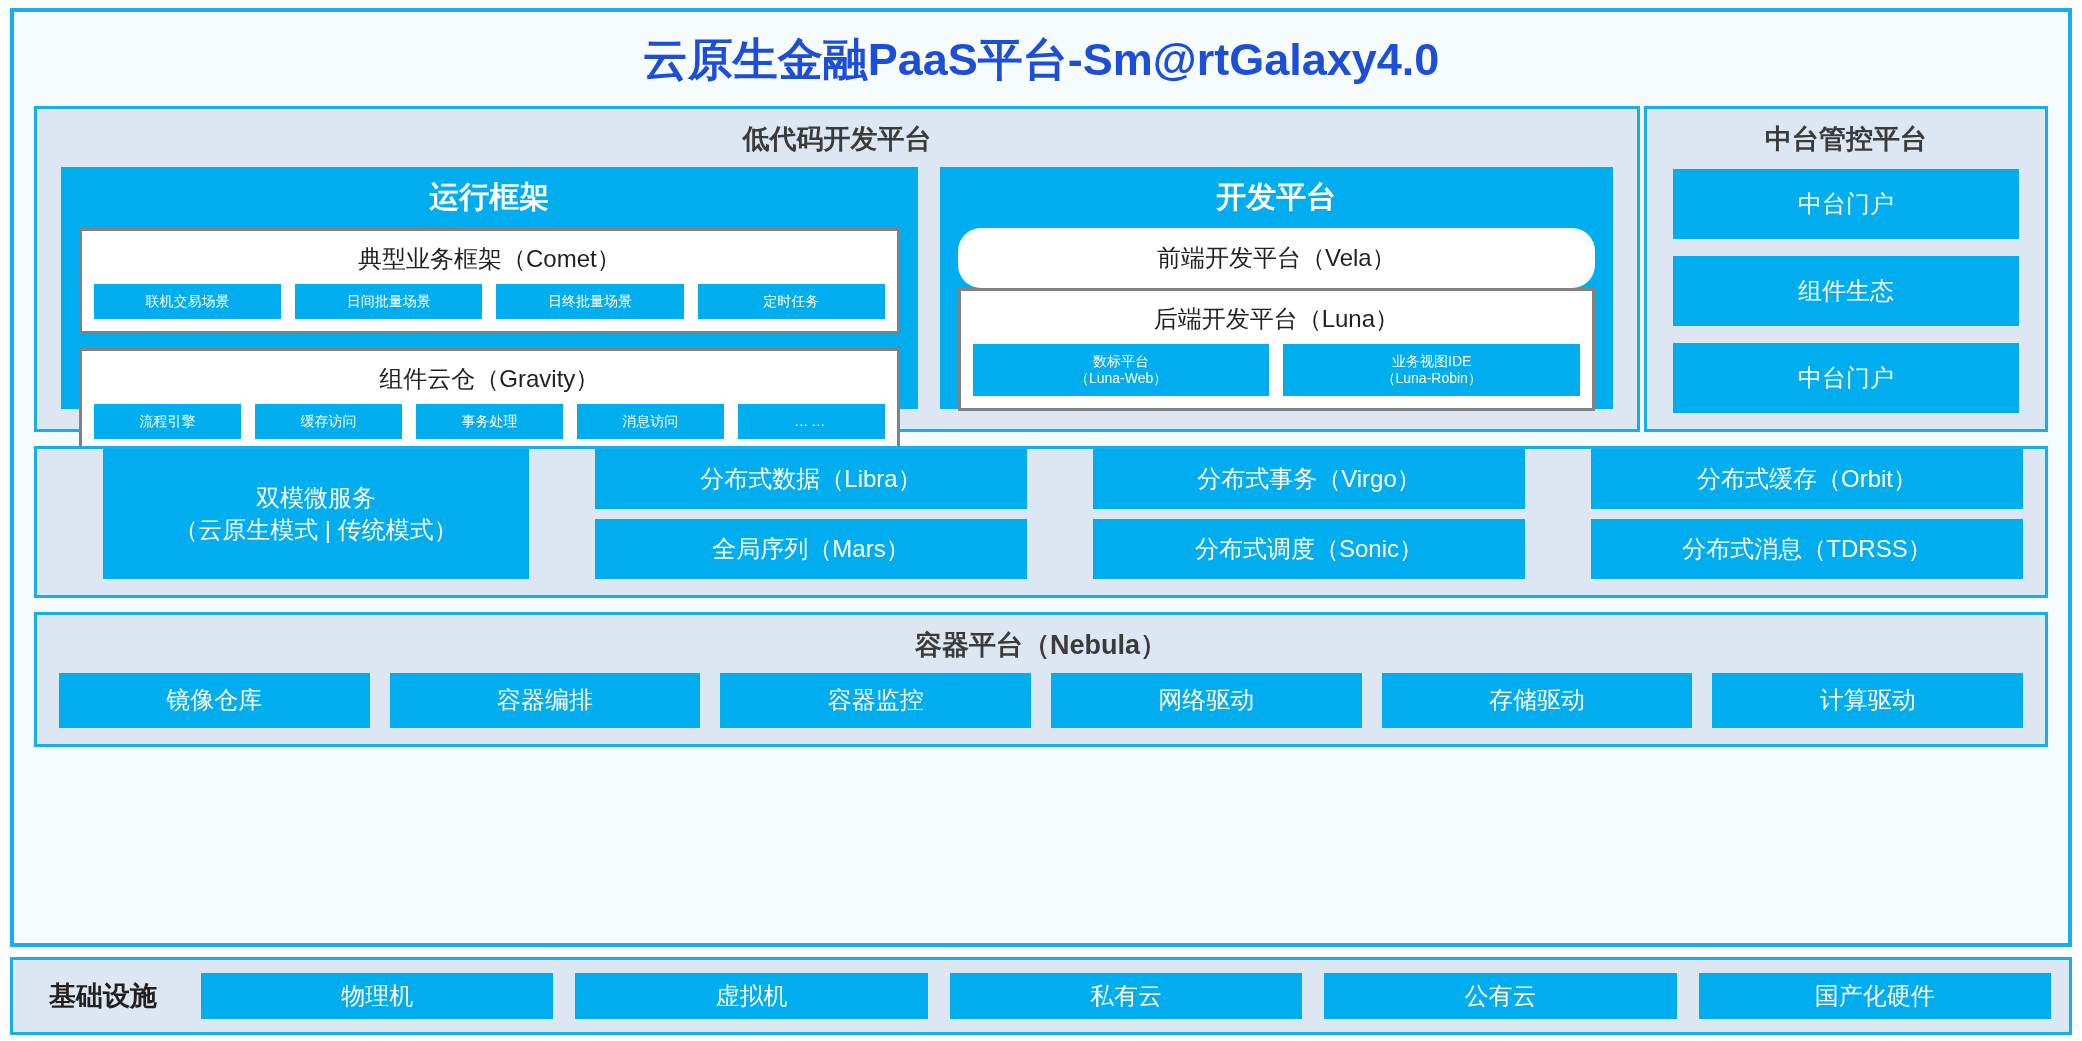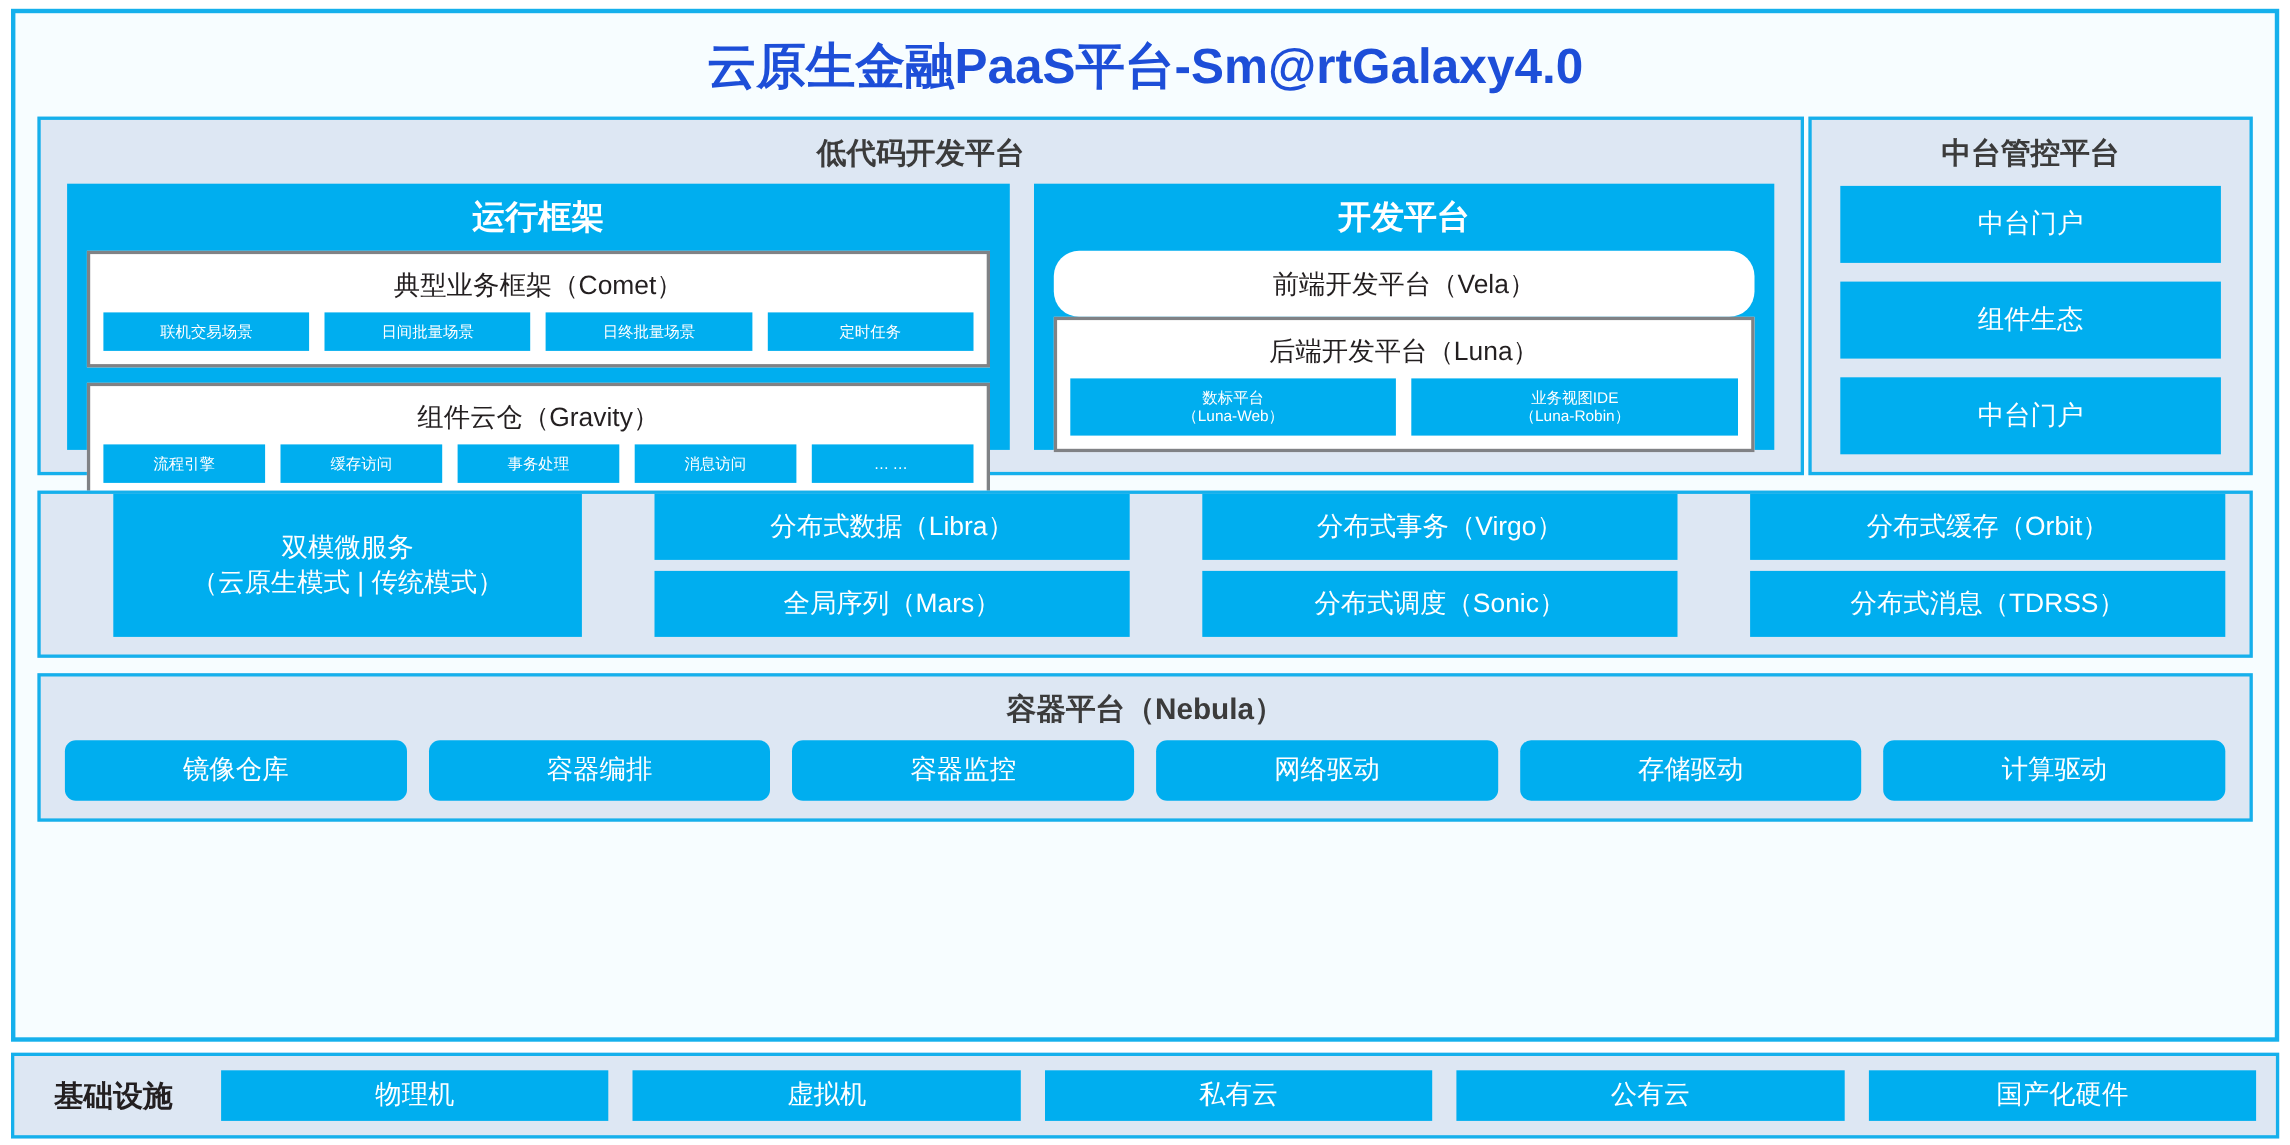--- a/index.html
+++ b/index.html
@@ -156,21 +156,21 @@
   .dist-col .chip { font-size: 24px; }
   .dist-col.wide .chip { font-size: 24px; line-height: 1.35; }
 
   
   .container-plat { height: 135px; }
   .container-body {
     display: flex; gap: 20px;
     padding: 0 22px 16px 22px;
     flex: 1 1 auto;
   }
-  .container-body .chip { font-size: 24px; border-radius: 10px; }
+  .container-body .chip { font-size: 24px; }
 
   
   .infra {
     margin-top: 10px;
     border: 3px solid #15b0ec;
     background: #dde7f3;
     height: 78px;
     display: flex; align-items: center;
     padding: 0 18px;
     gap: 22px;

